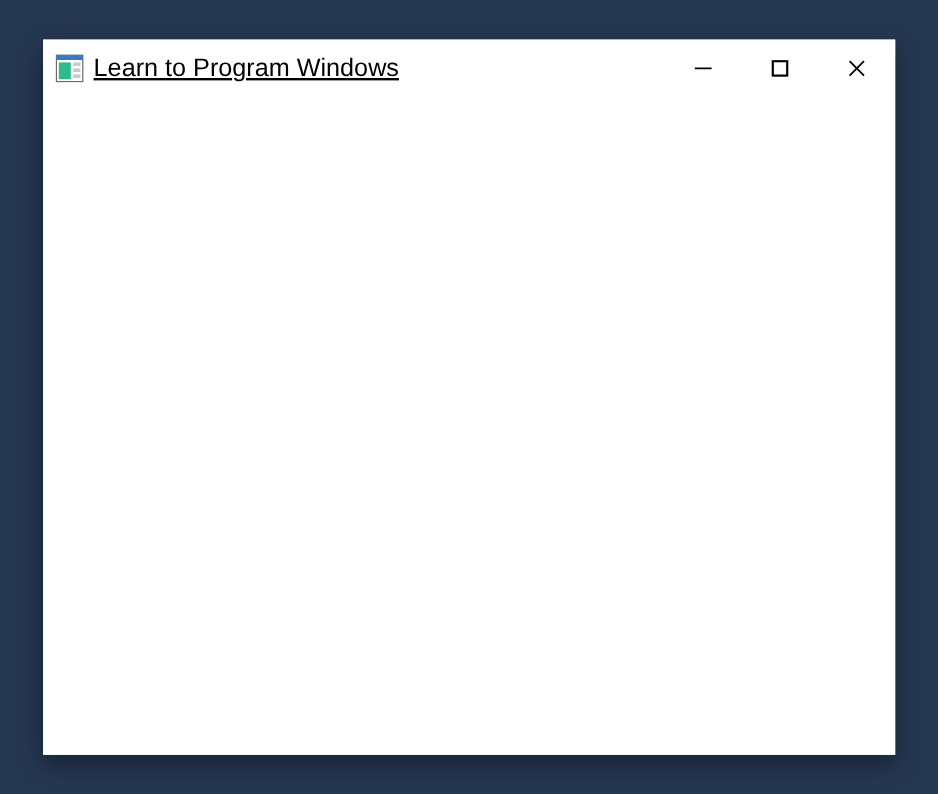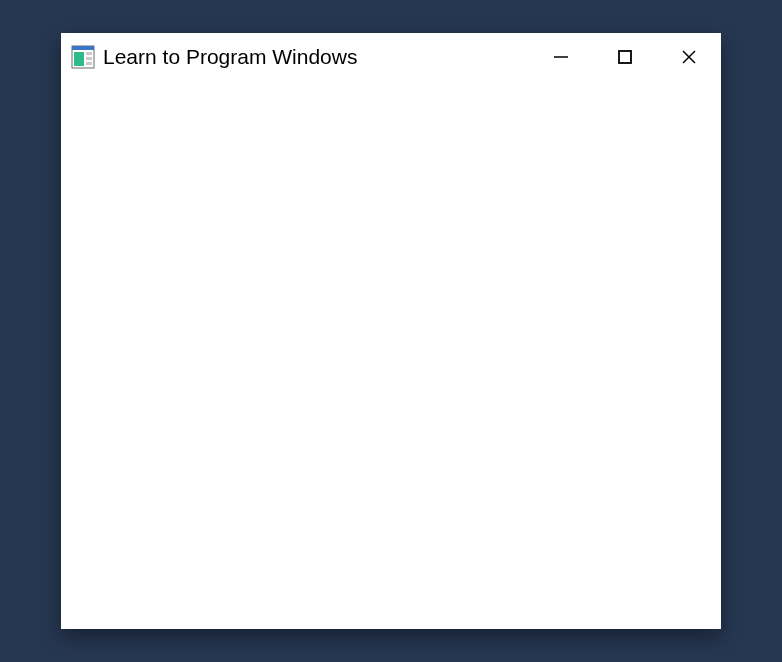--- a/index.html
+++ b/index.html
@@ -11,27 +11,28 @@
       width: 782px;
       height: 662px;
       background: #263752;
       display: flex;
       align-items: center;
       justify-content: center;
       font-family: "Segoe UI", Tahoma, sans-serif;
       overflow: hidden;
     }
     .window {
-      width: 660px;
+      width: 710px;
       height: 596px;
       background: #ffffff;
       box-shadow: 0 8px 20px rgba(0,0,0,0.4);
       display: flex;
       flex-direction: column;
       position: relative;
+      text-decoration: underline;
     }
     .titlebar {
       height: 48px;
       display: flex;
       align-items: center;
       padding-left: 10px;
       background: #ffffff;
     }
     .app-icon {
       width: 24px;

